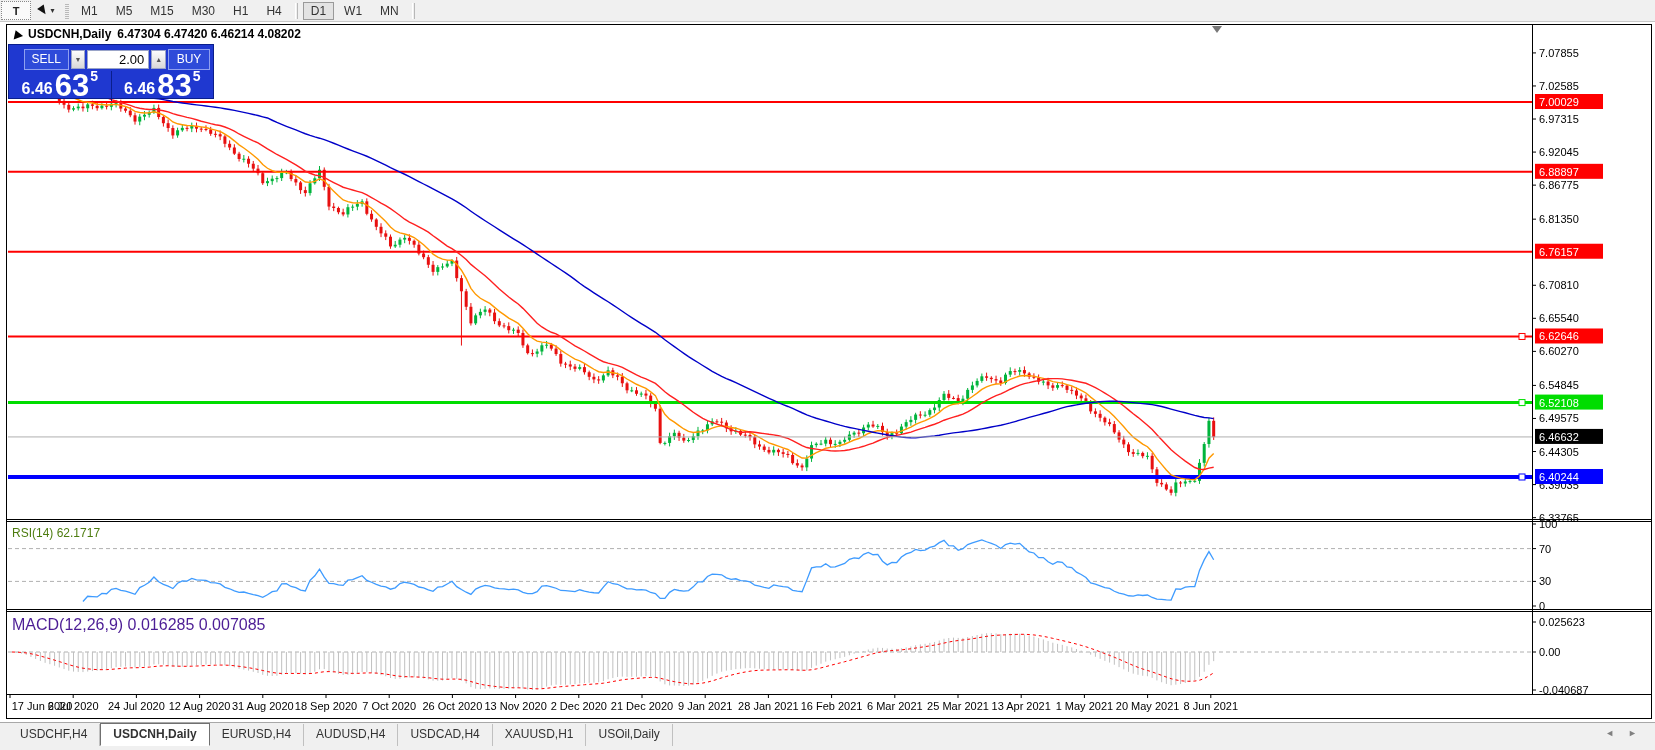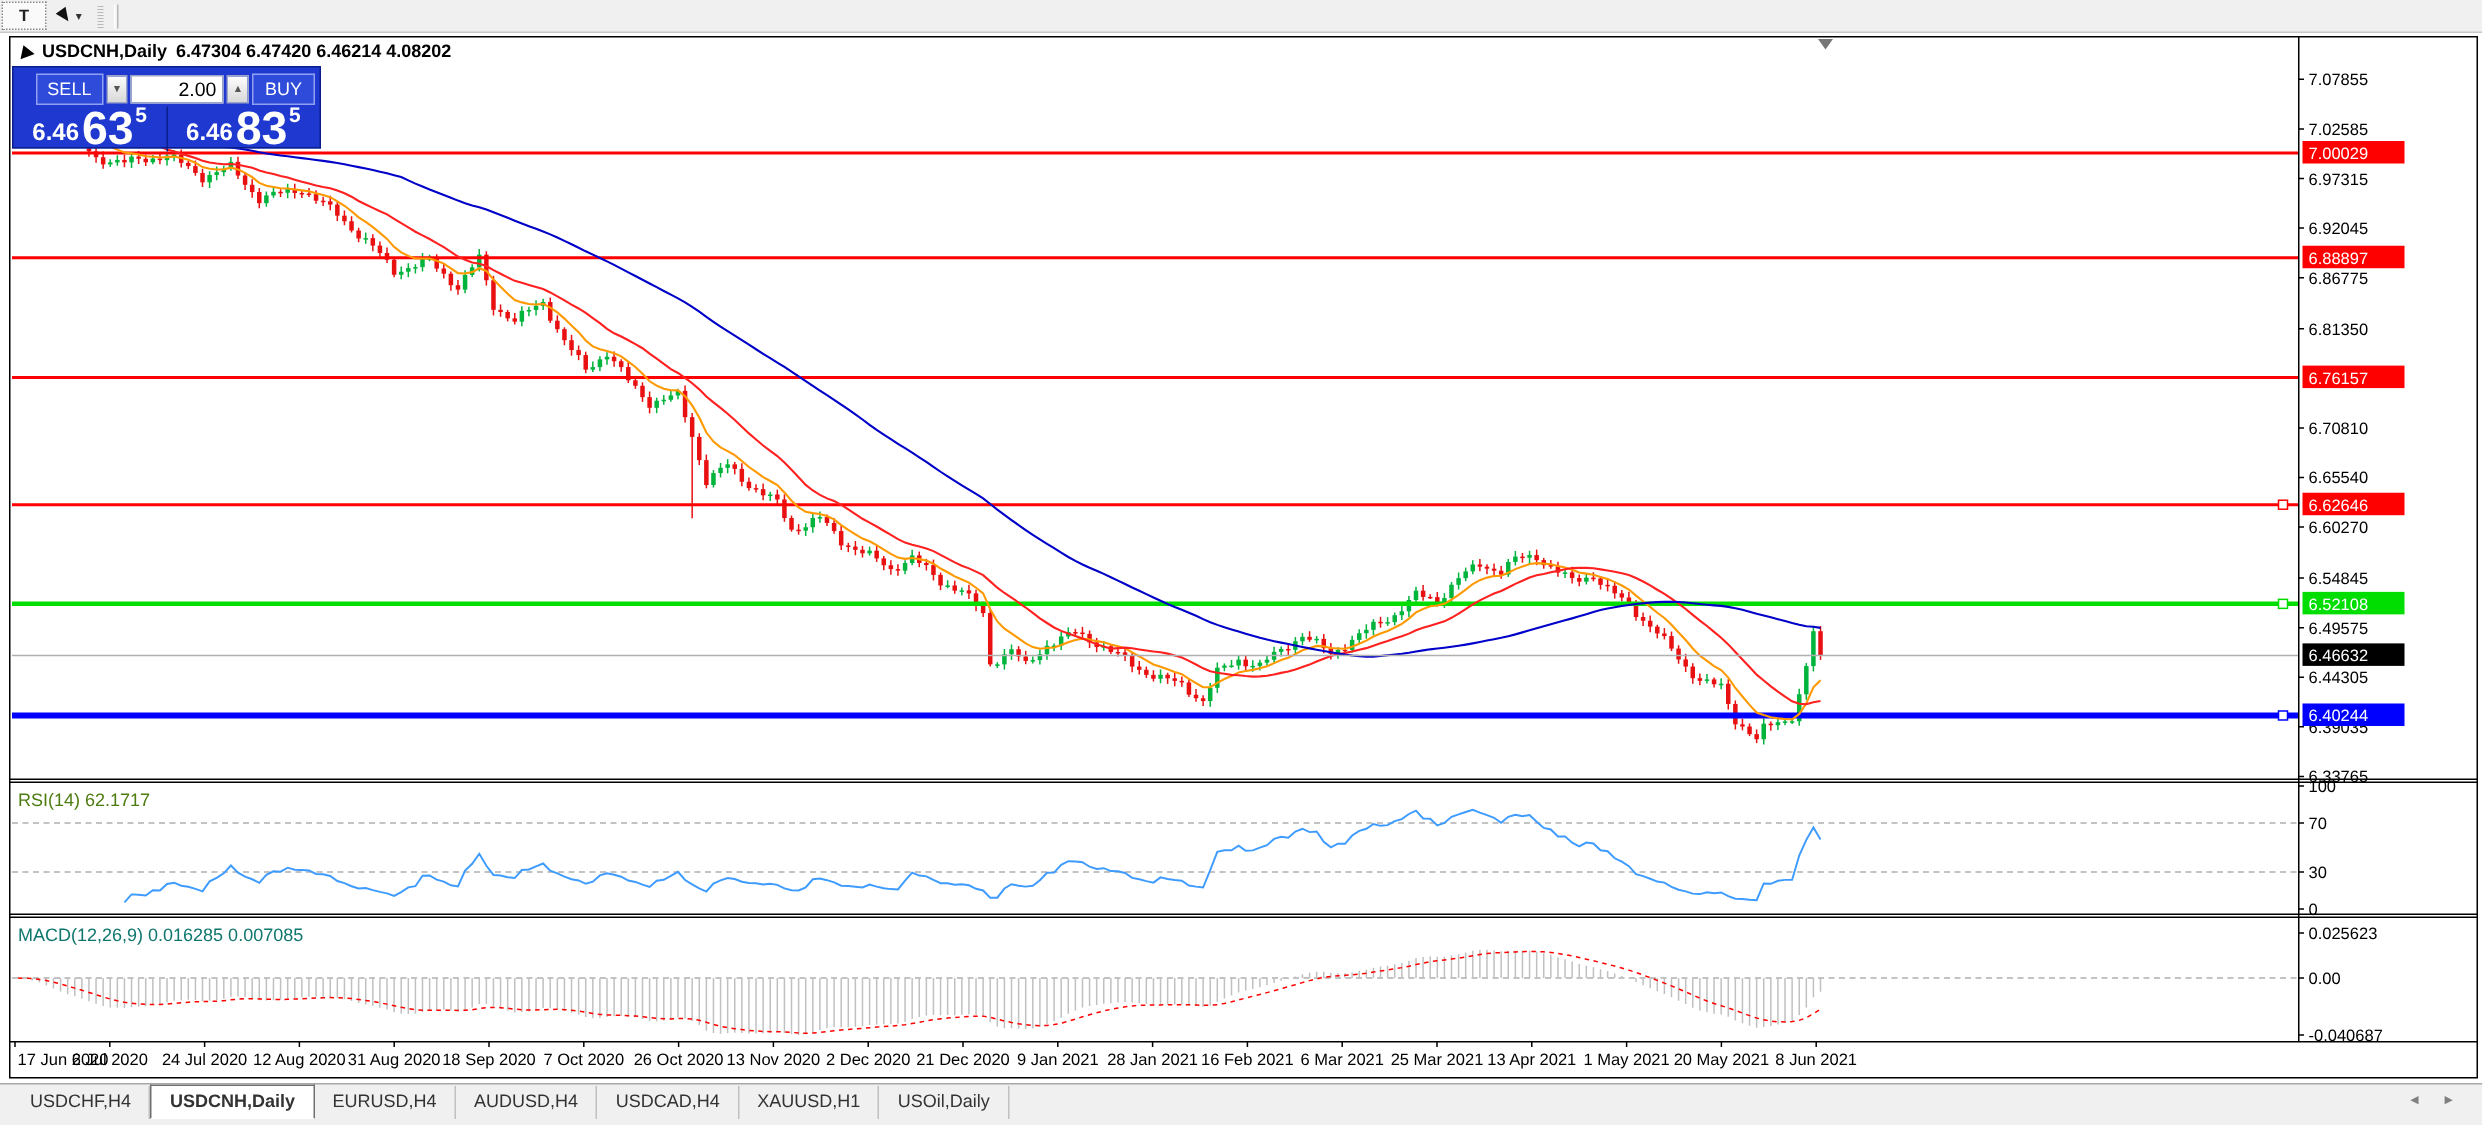--- a/index.html
+++ b/index.html
@@ -18,21 +18,21 @@
   .grip{width:4px;height:16px;margin:0 3px;background:repeating-linear-gradient(#f0f0f0 0 1px,#b9b9b9 1px 2px);}
   .tf-btn{padding:1px 7px;margin:0 1px;color:#333;border:1px solid transparent;}
   .tf-btn.active{background:#e3e3e3;border:1px solid #9a9a9a;}
 
   
   #title{position:absolute;left:12px;top:27px;font-size:12px;font-weight:bold;color:#000;
     display:flex;align-items:center;gap:6px;}
   .title-tri{width:0;height:0;border-left:5px solid transparent;border-right:5px solid transparent;
     border-bottom:8px solid #000;transform:rotate(-20deg);}
   #rsi-label{position:absolute;left:12px;top:526px;font-size:12px;color:#4d7c0f;}
-  #macd-label{position:absolute;left:12px;top:616px;font-size:12px;color:#0f766e;}
+  #macd-label{position:absolute;left:12px;top:616px;font-size:16px;color:#4c1d95;}
 
   
   #trade-panel{position:absolute;left:8px;top:44px;width:206px;height:55px;background:#1f38d0;
     border:1px solid #0a1e8c;box-sizing:border-box;color:#fff;}
   #tp-row1{display:flex;align-items:center;height:24px;padding:2px 3px 0 15px;gap:2px;}
   .tp-btn{background:#2e4bd9;border:1px solid #8fa0f0;color:#fff;font-size:12px;height:19px;
     display:flex;align-items:center;justify-content:center;cursor:pointer;}
   #sell-btn{width:50px;}
   #buy-btn{width:47px;margin-left:auto;text-align:center;}
   .spin{width:17px;height:19px;background:linear-gradient(#fdfdfd,#d8d8d8);border:1px solid #9aa4c8;
@@ -63,20 +63,32 @@
 
   <div id="toolbar">
     <div class="tool-btn boxed">
       <span>T</span>
     </div>
     <div class="tool-btn">
       <span class="cursor-glyph"></span>
       <span class="dd">▾</span>
     </div>
     <div class="grip"></div>
+    <div id="tfs" style="display:flex;align-items:center;">
+        <div class="tf-btn">M1</div>
+        <div class="tf-btn">M5</div>
+        <div class="tf-btn">M15</div>
+        <div class="tf-btn">M30</div>
+        <div class="tf-btn">H1</div>
+        <div class="tf-btn">H4</div>
+        <div class="tsep"></div>
+        <div class="tf-btn active">D1</div>
+        <div class="tf-btn">W1</div>
+        <div class="tf-btn">MN</div>
+      </div>
     <div class="tsep"></div>
   </div>
 
   <svg id="cv" width="1655" height="750" style="position:absolute;left:0;top:0;">
       <defs>
         <clipPath id="clipMain">
           <rect x="8" y="25" width="1524" height="493"></rect>
         </clipPath>
         <clipPath id="clipRsi">
           <rect x="8" y="523" width="1524" height="85"></rect>

